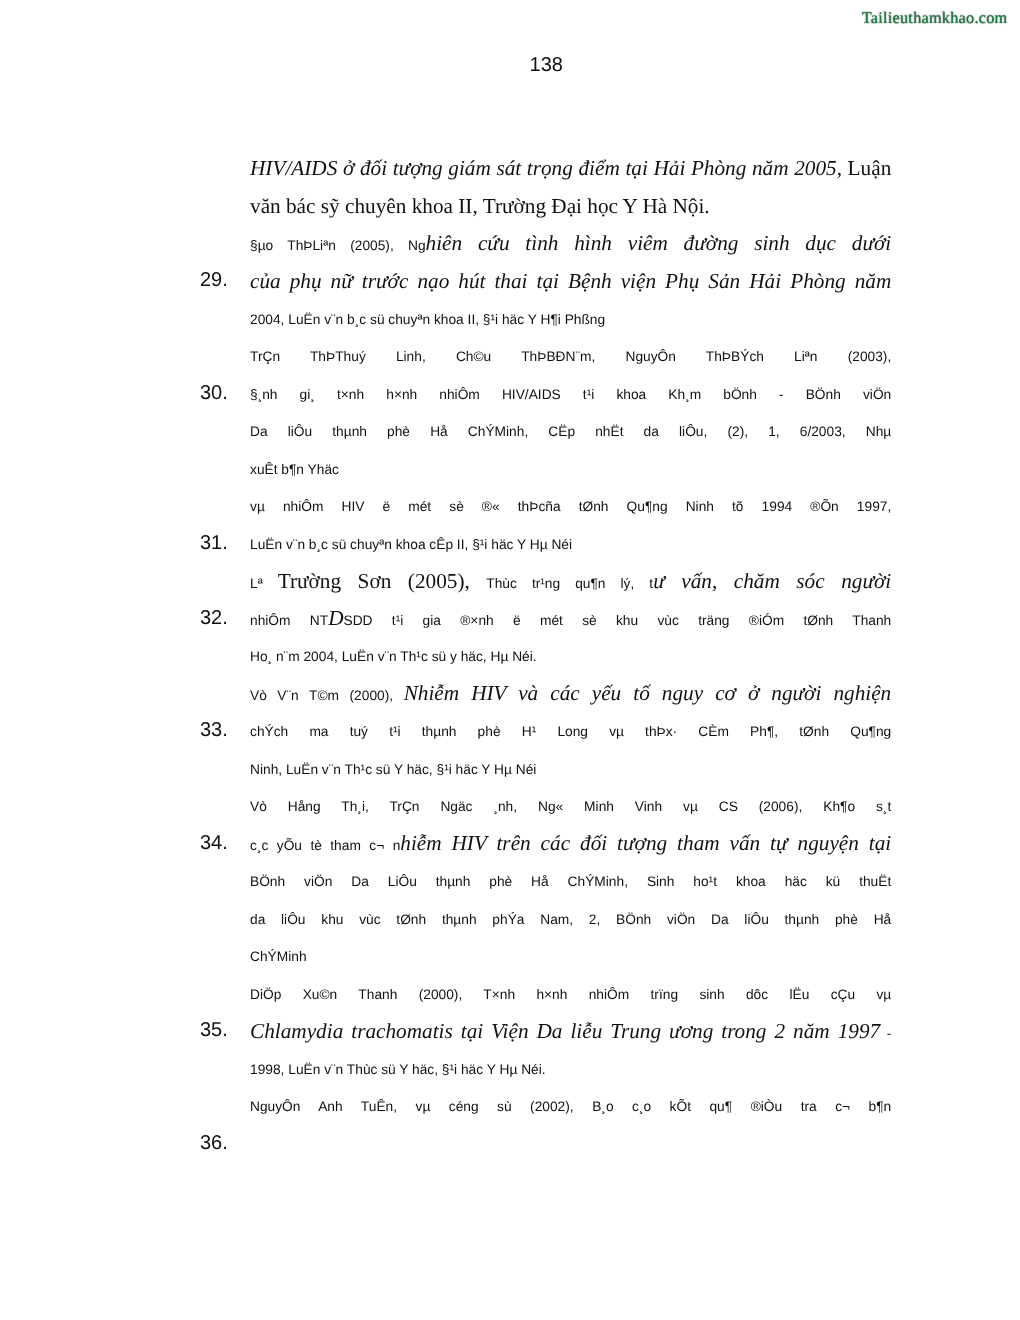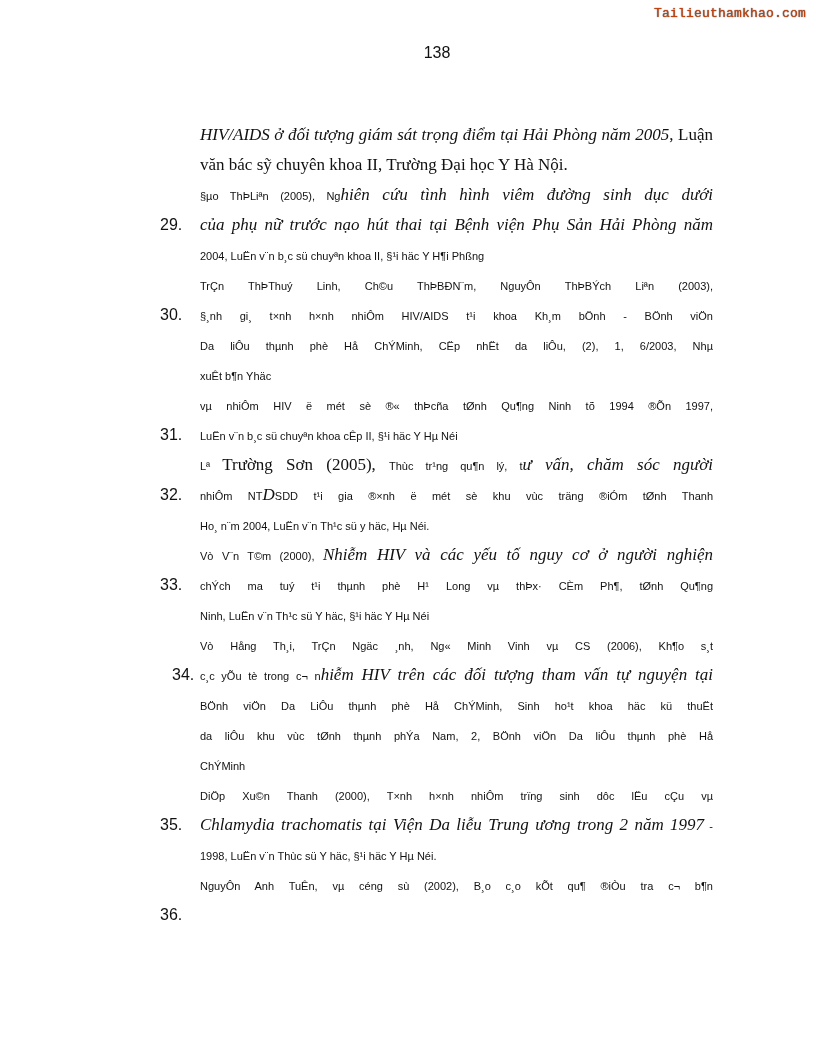--- a/index.html
+++ b/index.html
@@ -1,20 +1,20 @@
 <!DOCTYPE html>
 <html><head>
   <meta charset="utf-8">
   <style>
     html, body { margin: 0; padding: 0; background: #ffffff; }
     body { width: 816px; height: 1056px; position: relative; overflow: hidden; color: #111; }
     .watermark {
       position: absolute; top: 6px; right: 10px;
-      font-family: Liberation Mono, monospace; font-size: 13px;
-      color: #c2410c; text-shadow: 0 0 1px #777, 0 0 1px #777;
+      font-family: Liberation Serif, serif; font-size: 13px;
+      color: #15803d; text-shadow: 0 0 1px #777, 0 0 1px #777;
       letter-spacing: 0.2px;
     }
     .page-number {
       position: absolute; top: 44px; left: 0; width: 874px; text-align: center;
       font-family: "Liberation Sans", sans-serif; font-size: 16px; color: #111;
     }
     .content { position: absolute; left: 160px; top: 120px; width: 553px; }
     .line {
       font-size: 16px; line-height: 30px; height: 30px; white-space: nowrap;
       text-align: justify; text-align-last: justify;
@@ -77,24 +77,24 @@
       </div>
       <div class="ref">
         <span class="num" style="left: 0px;">33.</span>
         <div class="body" style="margin-left: 40px;">
           <div class="line"><span class="sans">Vò V¨n T©m (2000), </span><span class="serif it">Nhiễm HIV và các yếu tố nguy cơ ở người nghiện</span></div>
           <div class="line"><span class="sans">chÝch ma tuý t¹i thµnh phè H¹ Long vµ thÞx· CÈm Ph¶, tØnh Qu¶ng</span></div>
           <div class="line last"><span class="sans">Ninh, LuËn v¨n Th¹c sü Y häc, §¹i häc Y Hµ Néi</span></div>
         </div>
       </div>
       <div class="ref">
-        <span class="num" style="left: 12px; text-align: right;">34.</span>
+        <span class="num" style="left: 0px; text-align: right;">34.</span>
         <div class="body" style="margin-left: 40px;">
           <div class="line"><span class="sans">Vò Hång Th¸i, TrÇn Ngäc ¸nh, Ng« Minh Vinh vµ CS (2006), Kh¶o s¸t</span></div>
-          <div class="line"><span class="sans">c¸c yÕu tè trong c¬ n</span><span class="serif it">hiễm HIV trên các đối tượng tham vấn tự nguyện tại</span></div>
+          <div class="line"><span class="sans">c¸c yÕu tè tham c¬ n</span><span class="serif it">hiễm HIV trên các đối tượng tham vấn tự nguyện tại</span></div>
           <div class="line"><span class="sans">BÖnh viÖn Da LiÔu thµnh phè Hå ChÝMinh, Sinh ho¹t khoa häc kü thuËt</span></div>
           <div class="line"><span class="sans">da liÔu khu vùc tØnh thµnh phÝa Nam, 2, BÖnh viÖn Da liÔu thµnh phè Hå</span></div>
           <div class="line last"><span class="sans">ChÝMinh</span></div>
         </div>
       </div>
       <div class="ref">
         <span class="num" style="left: 0px; text-align: center;">35.</span>
         <div class="body" style="margin-left: 40px;">
           <div class="line"><span class="sans">DiÖp Xu©n Thanh (2000), T×nh h×nh nhiÔm trïng sinh dôc lËu cÇu vµ</span></div>
           <div class="line"><span class="serif it">Chlamydia trachomatis tại Viện Da liễu Trung ương trong 2 năm 1997</span><span class="sans"> -</span></div>

